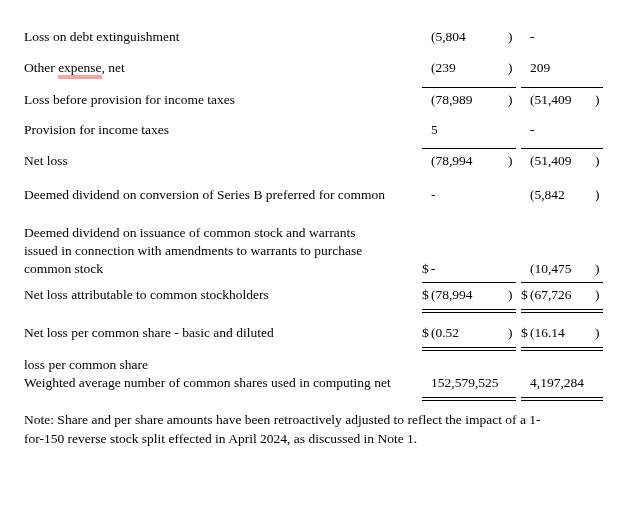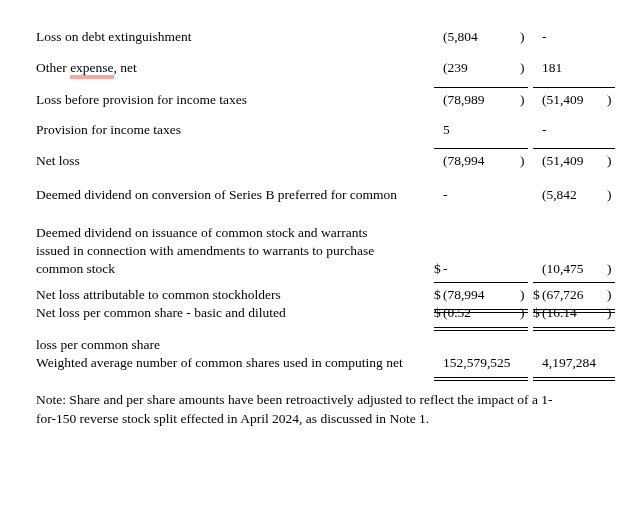--- a/index.html
+++ b/index.html
@@ -1,21 +1,21 @@
 <!DOCTYPE html>
 <html><head>
 <meta charset="utf-8">
 <style>
   html,body{margin:0;padding:0;}
   body{
     width:624px;height:511px;background:#ffffff;color:#000000;
     font-family:"Liberation Serif","DejaVu Serif",serif;
     font-size:13.5px;overflow:hidden;
   }
-  .doc{padding:28px 0 0 36px;}
+  .doc{padding:28px 0 0 24px;}
   .row{display:flex;align-items:flex-end;}
   .label{width:398px;white-space:nowrap;}
   .lline{display:block;line-height:18px;}
   .cell{display:flex;line-height:18px;position:relative;}
   .c1{width:94px;}
   .c2{width:82px;margin-left:5px;}
   .d{width:9px;display:inline-block;}
   .n{flex:1;}
   .p{width:8px;display:inline-block;}
   .ra{}
@@ -50,21 +50,21 @@
     <div class="label">
       <span class="lline"><span>Other </span><span class="uw">expense</span><span>, net</span></span>
     </div>
     <div class="cell c1">
       <span class="d"></span>
       <span class="n">(239</span>
       <span class="p">)</span>
     </div>
     <div class="cell c2">
       <span class="d"></span>
-      <span class="n">181</span>
+      <span class="n">209</span>
       <span class="p"></span>
     </div>
   </div>
 
   <div class="row" style="margin-top:14px">
     <div class="label">
       <span class="lline">Loss before provision for income taxes</span>
     </div>
     <div class="cell c1 bt">
       <span class="d"></span>
@@ -153,21 +153,21 @@
       <span class="n">(78,994</span>
       <span class="p">)</span>
     </div>
     <div class="cell c2 bt bbd">
       <span class="d">$</span>
       <span class="n">(67,726</span>
       <span class="p">)</span>
     </div>
   </div>
 
-  <div class="row" style="">
+  <div class="row" style="margin-top:20px">
     <div class="label">
       <span class="lline">Net loss per common share - basic and diluted</span>
     </div>
     <div class="cell c1 bbd">
       <span class="d">$</span>
       <span class="n">(0.52</span>
       <span class="p">)</span>
     </div>
     <div class="cell c2 bbd">
       <span class="d">$</span>

